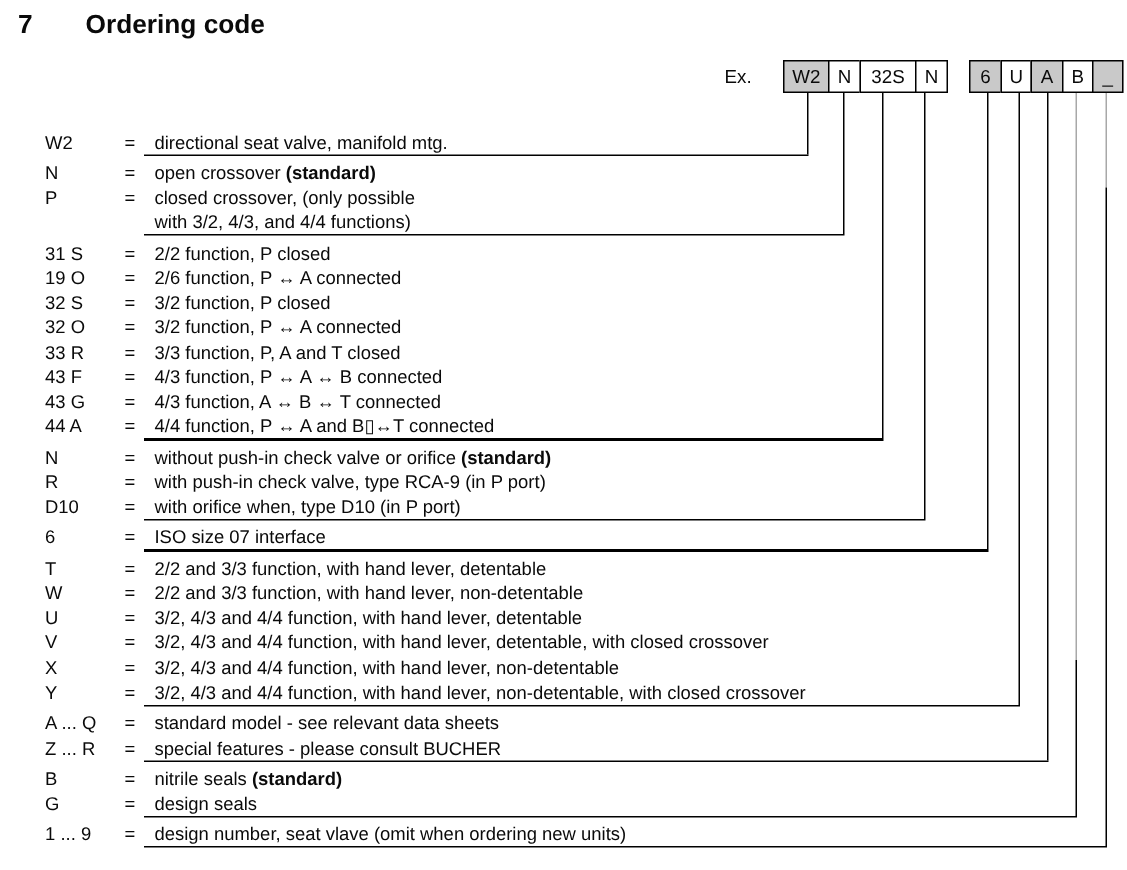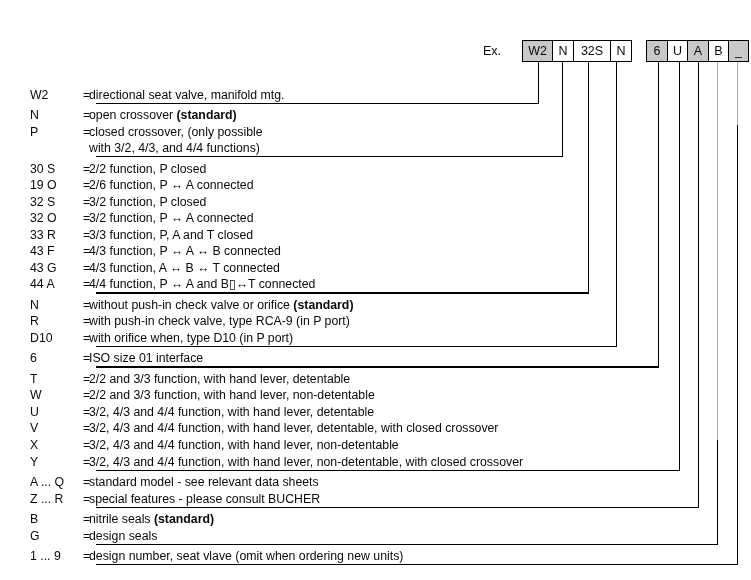--- a/index.html
+++ b/index.html
@@ -14,30 +14,33 @@
   .obox{
     box-sizing:border-box;height:22px;border:1px solid #000;margin-left:-1px;
     display:flex;align-items:center;justify-content:center;
     font-size:12.5px;background:#fff;
   }
   .obox:first-child{margin-left:0;}
   .obox.shaded{background:#c9c9c9;}
   .row{position:absolute;left:0;height:16px;font-size:12.3px;white-space:nowrap;}
   .row .code{position:absolute;left:30px;top:0;}
   .row .eq{position:absolute;left:83px;top:0;}
-  .row .desc{position:absolute;left:89px;top:0;}
+  .row .desc{position:absolute;left:103px;top:0;}
   .row .bold{font-weight:bold;}
   .underline{position:absolute;left:96px;height:1.4px;background:#000;}
   .vline{position:absolute;width:1.3px;background:#000;}
   .vline.gray{background:#a8a8a8;}
 </style>
 </head>
 <body>
 
 <div class="page">
+  <div class="title">
+    <span class="title-num">7</span><span class="title-text">Ordering code</span>
+  </div>
   <div class="ex-label">Ex.</div>
   <div class="box-group" id="group1" style="left:522px">
       <div class="obox shaded" style="width: 31px;">W2</div>
       <div class="obox" style="width: 22px;">N</div>
       <div class="obox" style="width: 38px;">32S</div>
       <div class="obox" style="width: 22px;">N</div>
     </div>
   <div class="box-group" id="group2" style="left:646px">
       <div class="obox shaded" style="width: 22px;">6</div>
       <div class="obox" style="width: 21px;">U</div>
@@ -73,21 +76,21 @@
       <div class="row" style="top: 124.5px;">
         <span class="code">P</span>
         <span class="eq">=</span>
         <span class="desc">closed crossover, (only possible</span>
       </div>
       <div class="row" style="top: 141.05px;">
         <span class="desc">with 3/2, 4/3, and 4/4 functions)</span>
         <div class="underline" style="top: 15px; width: 467px;"></div>
       </div>
       <div class="row" style="top: 161.5px;">
-        <span class="code">30 S</span>
+        <span class="code">31 S</span>
         <span class="eq">=</span>
         <span class="desc">2/2 function, P closed</span>
       </div>
       <div class="row" style="top: 178.05px;">
         <span class="code">19 O</span>
         <span class="eq">=</span>
         <span class="desc">2/6 function, P ↔ A connected</span>
       </div>
       <div class="row" style="top: 194.6px;">
         <span class="code">32 S</span>
@@ -132,21 +135,21 @@
       </div>
       <div class="row" style="top: 330.9px;">
         <span class="code">D10</span>
         <span class="eq">=</span>
         <span class="desc">with orifice when, type D10 (in P port)</span>
         <div class="underline" style="top: 15px; width: 521px;"></div>
       </div>
       <div class="row" style="top: 351.35px;">
         <span class="code">6</span>
         <span class="eq">=</span>
-        <span class="desc">ISO size 01 interface</span>
+        <span class="desc">ISO size 07 interface</span>
         <div class="underline" style="top: 15px; width: 563px;"></div>
       </div>
       <div class="row" style="top: 371.8px;">
         <span class="code">T</span>
         <span class="eq">=</span>
         <span class="desc">2/2 and 3/3 function, with hand lever, detentable</span>
       </div>
       <div class="row" style="top: 388.35px;">
         <span class="code">W</span>
         <span class="eq">=</span>

